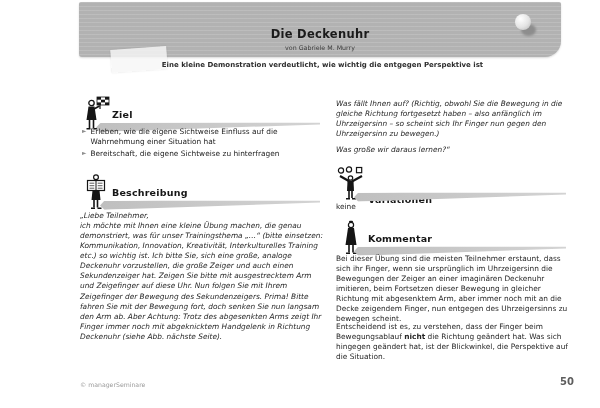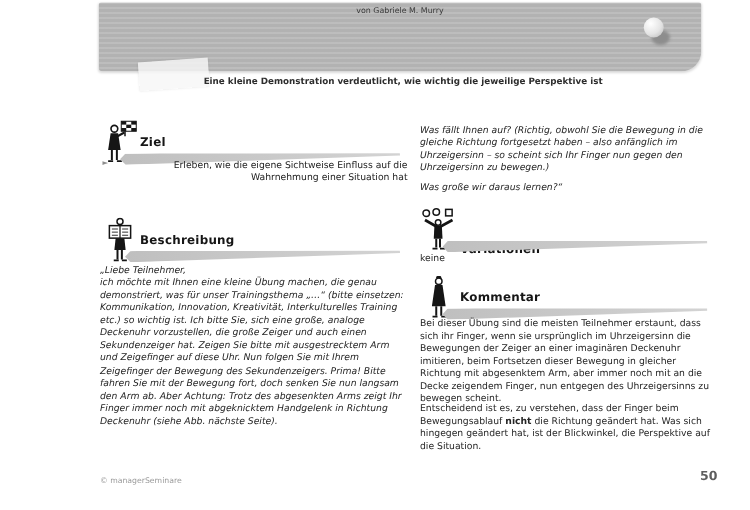--- a/index.html
+++ b/index.html
@@ -35,47 +35,48 @@
   
   .sec{position:absolute;}
   .sec .icon{position:absolute;left:0;top:0;}
   .sec .label{position:absolute;font-size:9.5px;font-weight:bold;color:#161616;letter-spacing:.2px;white-space:nowrap;}
   .swoosh{position:absolute;height:9px;
     background:linear-gradient(to right,#bfbfbf,#d3d3d3);
     clip-path:polygon(2% 0%, 100% 40%, 100% 60%, 2% 100%, 0% 50%);
     transform:rotate(-1deg);}
 
   
-  .bullets{position:absolute;left:82px;top:127px;width:244px;list-style:none;margin:0;padding:0;text-align:right;}
+  .bullets{position:absolute;left:82px;top:127px;width:244px;list-style:none;margin:0;padding:0;}
   .bullets li{display:flex;gap:4px;margin-bottom:2.5px;}
   .bullets .marker{color:#8f8f8f;font-size:5.8px;line-height:9.5px;flex:0 0 auto;}
   .bullets .btxt{font-size:7.4px;line-height:1.3;color:#222;}
   .para{font-size:7.4px;line-height:1.36;color:#262626;}
   .italic{font-style:italic;}
   .pre{white-space:pre-line;}
 
   
   .copyright{position:absolute;left:80px;top:381px;font-size:6.2px;color:#9a9a9a;}
   .page-number{position:absolute;left:548px;top:376px;width:26px;text-align:right;
     font-size:10px;font-weight:bold;color:#5d5d5d;}
 
   svg .st{stroke:#151515;fill:none;}
 </style>
 </head>
 <body>
 
 <div class="band">
+  <div class="band-title">Die Deckenuhr</div>
   <div class="band-subtitle">von Gabriele M. Murry</div>
 </div>
 <div class="tape"></div>
 <div class="pushpin">
   <div class="pin-shadow"></div>
   <div class="pin-head"></div>
 </div>
-<div class="tagline">Eine kleine Demonstration verdeutlicht, wie wichtig die jeweilige Perspektive ist</div>
+<div class="tagline">Eine kleine Demonstration verdeutlicht, wie wichtig die entgegen Perspektive ist</div>
 
 <div class="sec" style="left:84px;top:96px;width:238px;height:42px;">
   <span class="icon">
     <svg width="26" height="40" viewBox="0 0 26 40">
       <rect x="13" y="1" width="12" height="8" fill="#fff" class="st" stroke-width="0.8"></rect>
       <rect x="13" y="1" width="4" height="2.7" fill="#151515"></rect>
       <rect x="21" y="1" width="4" height="2.7" fill="#151515"></rect>
       <rect x="17" y="3.7" width="4" height="2.7" fill="#151515"></rect>
       <rect x="13" y="6.4" width="4" height="2.6" fill="#151515"></rect>
       <rect x="21" y="6.4" width="4" height="2.6" fill="#151515"></rect>
@@ -87,20 +88,24 @@
       <path d="M2.5 32.8 h4 M9.5 32.8 h4" class="st" stroke-width="1.4"></path>
     </svg>
   </span>
   <span class="label" style="left:28px;top:13px;">Ziel</span>
   <div class="swoosh" style="left:12px;top:25px;width:224px;"></div>
 </div>
 <ul class="bullets">
   <li>
     <span class="marker">►</span>
     <span class="btxt">Erleben, wie die eigene Sichtweise Einfluss auf die Wahrnehmung einer Situation hat</span>
+  </li>
+  <li>
+    <span class="marker">►</span>
+    <span class="btxt">Bereitschaft, die eigene Sichtweise zu hinterfragen</span>
   </li>
 </ul>
 
 <div class="sec" style="left:84px;top:174px;width:238px;height:42px;">
   <span class="icon">
     <svg width="24" height="40" viewBox="0 0 24 40">
       <circle cx="12" cy="3.2" r="2.4" fill="#fff" class="st" stroke-width="1.2"></circle>
       <rect x="3.5" y="6.5" width="17" height="10" fill="#fff" class="st" stroke-width="1.2"></rect>
       <line x1="12" y1="6.5" x2="12" y2="16.5" class="st" stroke-width="1"></line>
       <path d="M5.5 9.2 h4.8 M13.7 9.2 h4.8 M5.5 11.7 h4.8 M13.7 11.7 h4.8 M5.5 14.2 h4.8 M13.7 14.2 h4.8" class="st" stroke-width="0.7"></path>

